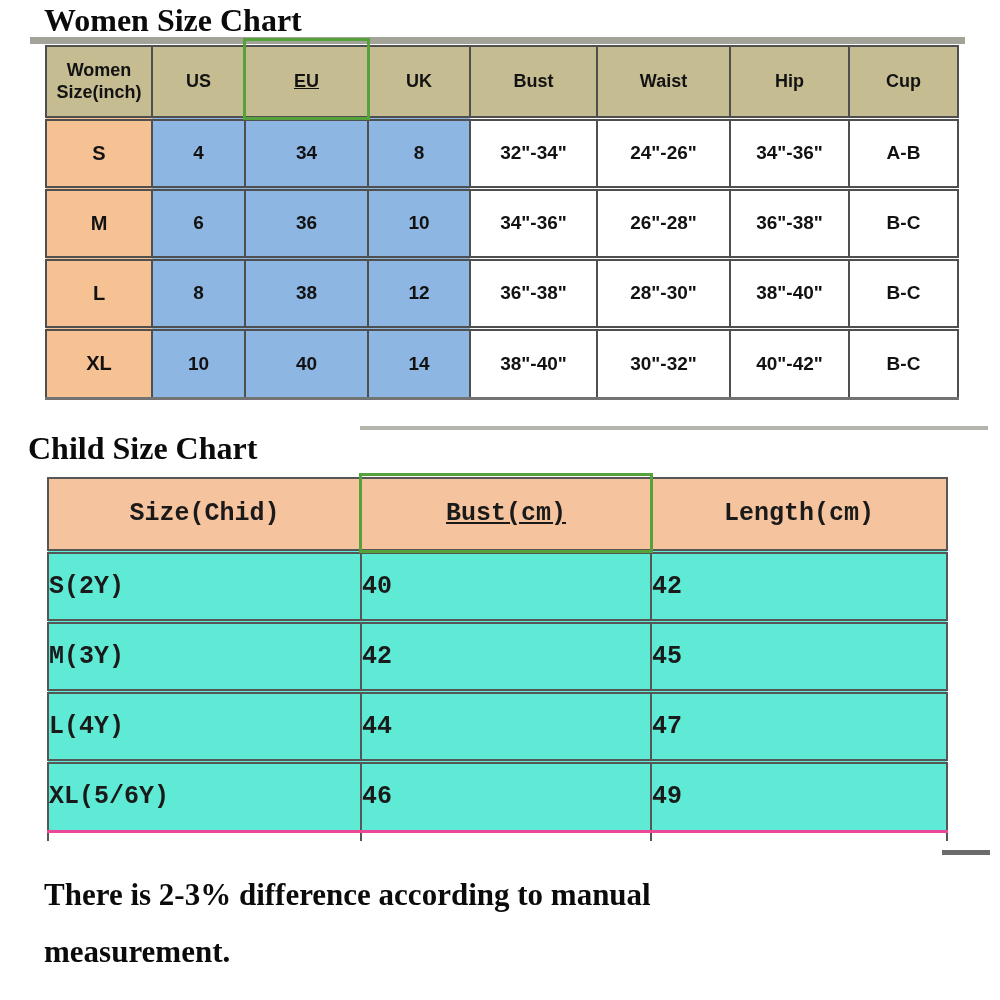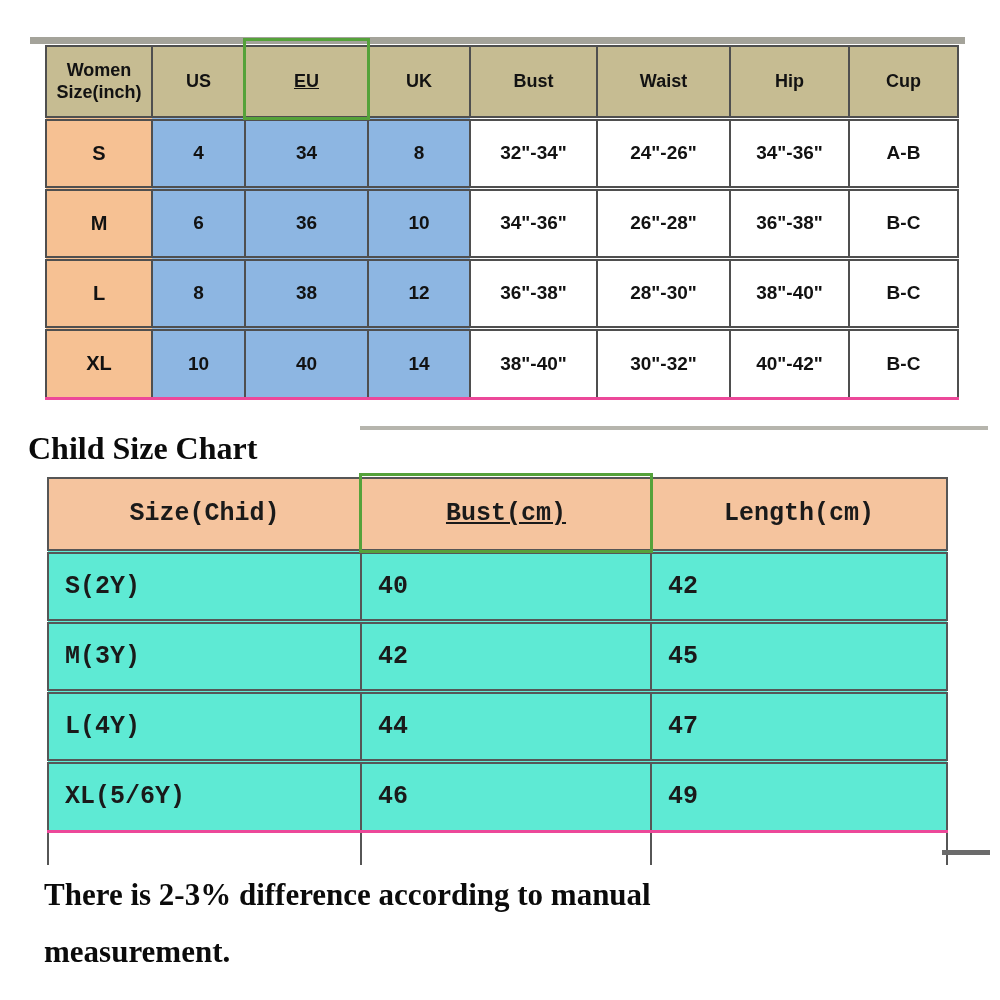--- a/index.html
+++ b/index.html
@@ -29,35 +29,35 @@
     border:2px solid #4f4f4f;border-bottom:5px double #4f4f4f;
     text-align:center;vertical-align:middle;font-weight:700;color:#121212;padding:0;
   }
   #women-table thead tr{height:72px;}
   #women-table tbody tr{height:70px;}
   #women-table th{background:#c6bc92;font-size:18px;line-height:1.25;}
   #women-table th.col-size{font-size:18px;}
   #women-table td{font-size:19px;background:#ffffff;}
   #women-table td.col-size{background:#f6c193;font-size:20px;}
   #women-table td.col-intl{background:#8db6e2;}
-  #women-table tbody tr.r-last td{border-bottom:3px solid #ec4899;margin-left:16px;}
+  #women-table tbody tr.r-last td{border-bottom:3px solid #737373;margin-left:16px;}
 
   
   th.hl{position:relative;text-decoration:underline;}
   th.hl::after{
     content:"";position:absolute;z-index:3;border:3px solid #55a23a;pointer-events:none;
   }
   #women-table th.hl::after{left:-3px;right:-3px;top:-9px;bottom:-4px;}
   #child-table th.hl::after{left:-3px;right:-3px;top:-6px;bottom:-4px;}
 
   
   #child-table{left:47px;top:477px;width:899px;}
   #child-table th,#child-table td{
     border:2px solid #565656;border-bottom:5px double #565656;
-    vertical-align:middle;font-weight:700;color:#1a1a1a;padding:16px;
+    vertical-align:middle;font-weight:700;color:#1a1a1a;padding:0;
     font-family:"Liberation Mono",monospace;
   }
   #child-table thead tr{height:73px;}
   #child-table tbody tr{height:70px;}
   #child-table th{background:#f5c49e;font-size:25px;}
   #child-table td{font-size:25px;background:#5eead4;}
   #child-table tbody tr.r-last td{border-bottom:3px solid #ec4899;}
   #child-table tr.sliver{height:10px;}
   #child-table tr.sliver td{border-top:0;border-bottom:0;background:#ffffff;}
   #hline-ext{position:absolute;left:942px;top:850px;width:48px;height:5px;background:#6b6b6b;}
@@ -68,20 +68,21 @@
     font-family:"Liberation Serif",serif;font-weight:700;font-size:31px;color:#0b0b0b;
     line-height:57px;
   }
   .note div{white-space:nowrap;}
 </style>
 </head>
 <body>
 
 <div class="canvas">
 
+  <div class="title" id="women-title">Women Size Chart</div>
 
   <div class="band" id="band-women"></div>
 
   <table id="women-table">
     <colgroup>
       <col style="width:106px">
         <col style="width:93px">
         <col style="width:123px">
       <col style="width:102px">
         <col style="width:127px">

